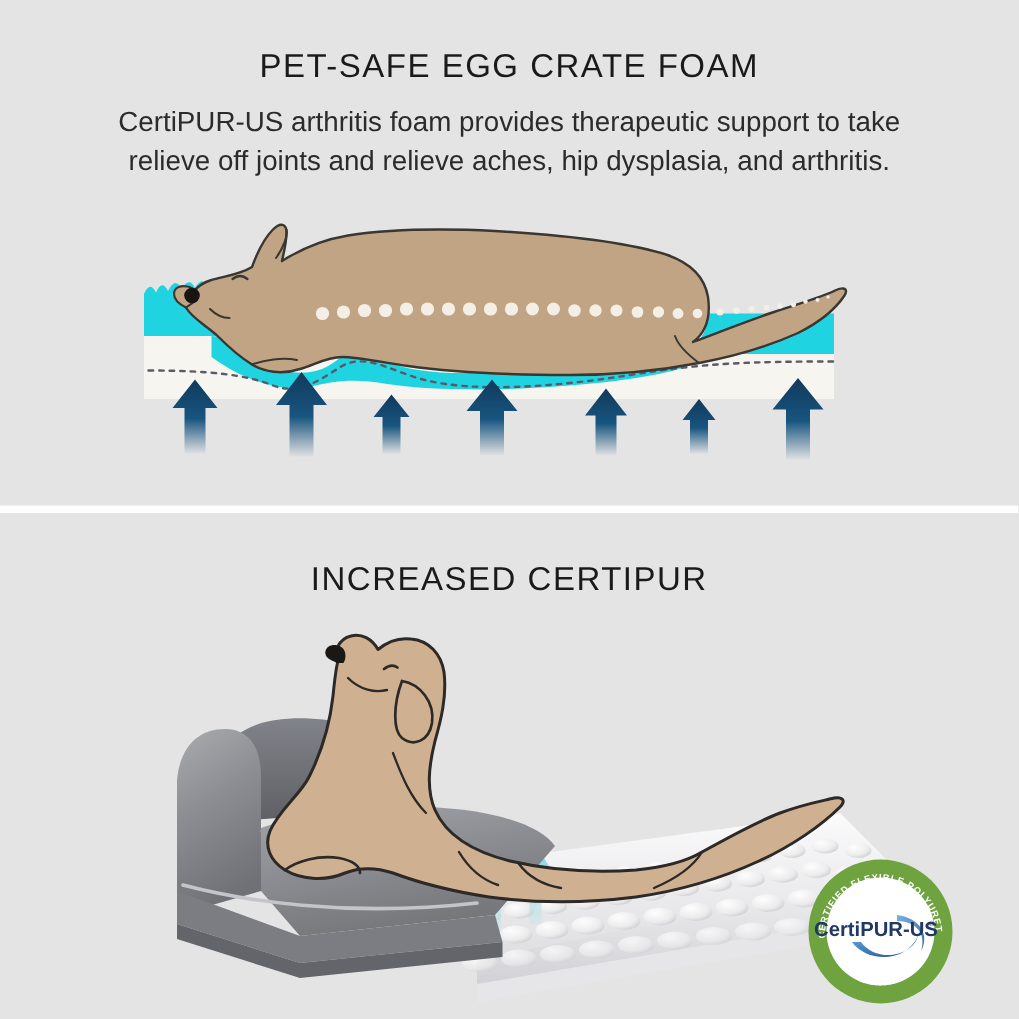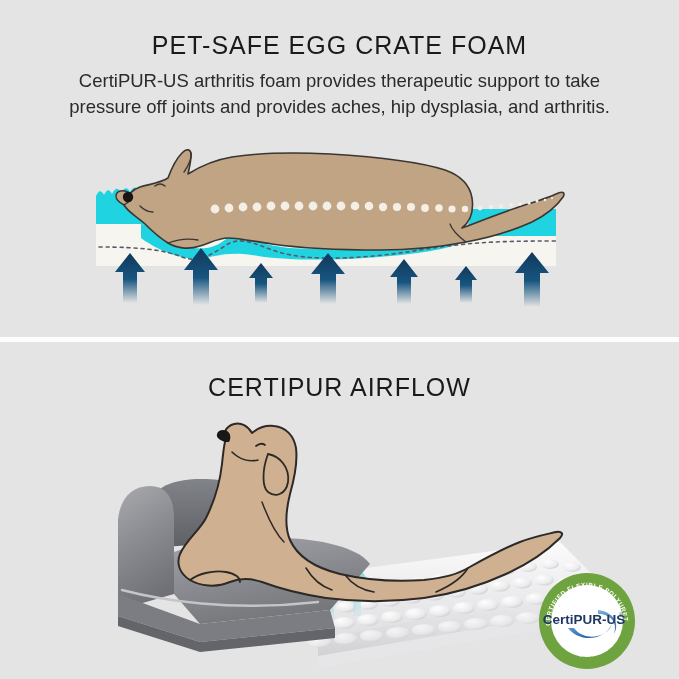--- a/index.html
+++ b/index.html
@@ -11,21 +11,21 @@
     position:relative;
   }
   .panel{position:absolute;left:0;width:679px;overflow:hidden;}
   #panel-top{top:0;height:337px;background:#e4e4e4;}
   #divider{position:absolute;left:0;top:337px;width:679px;height:5px;background:#fdfdfd;}
   #panel-bottom{top:342px;height:337px;background:#e4e4e4;}
 
   .heading{
     text-align:center;
     color:#1a1a1a;
-    font-size:25px;
+    font-size:22px;
     letter-spacing:1.0px;
     font-weight:400;
     margin:0;
   }
   #top-heading{position:absolute;top:31px;left:0;width:679px;}
   #top-sub{
     position:absolute;top:68px;left:0;width:679px;
     text-align:center;color:#2b2b2b;
     font-size:18.5px;line-height:26px;font-weight:400;
   }
@@ -169,21 +169,21 @@
         <path d="M466,266 L477,280 L472,280 L472,303 L460,303 L460,280 L455,280 Z"></path>
         <path d="M532,252 L549,273 L540,273 L540,307 L524,307 L524,273 L515,273 Z"></path>
       </g>
     </svg>
   </div>
 
   <h2 class="heading" id="top-heading">PET-SAFE EGG CRATE FOAM</h2>
 
   <div id="top-sub">
     <div>CertiPUR-US arthritis foam provides therapeutic support to take</div>
-    <div>pressure off joints and provides aches, hip dysplasia, and arthritis.</div>
+    <div>relieve off joints and relieve aches, hip dysplasia, and arthritis.</div>
   </div>
 </div>
 
 <div id="divider"></div>
 
 <div class="panel" id="panel-bottom">
 
   <div class="art">
     <svg width="679" height="337" viewBox="0 0 679 337" xmlns="http://www.w3.org/2000/svg">
       <defs>
@@ -359,21 +359,21 @@
         <path d="M306,226 C312,236 320,244 332,248" fill="none" stroke="#2c2926" stroke-width="1.6" stroke-linecap="round"></path>
         <path d="M346,234 C352,242 362,248 374,250" fill="none" stroke="#2c2926" stroke-width="1.6" stroke-linecap="round"></path>
 
         <path d="M468,226 C462,236 450,244 436,250" fill="none" stroke="#2c2926" stroke-width="1.6" stroke-linecap="round"></path>
       </g>
     </svg>
   </div>
 
   <div style="position:absolute;left:528px;top:560px;width:0;height:0;"></div>
 
-  <h2 class="heading" id="bottom-heading">CERTIPUR AIRFLOW</h2>
+  <h2 class="heading" id="bottom-heading">INCREASED CERTIPUR</h2>
 </div>
 
 <div style="position:absolute;left:538px;top:572px;width:98px;height:98px;">
   <svg width="98" height="98" viewBox="0 0 98 98" xmlns="http://www.w3.org/2000/svg">
     <defs>
       <path id="arcTop" d="M12,52 A37,37 0 0 1 86,52" fill="none"></path>
       <path id="arcBot" d="M16,52 A33,33 0 0 0 82,52" fill="none"></path>
       <linearGradient id="swooshG" x1="0" y1="0" x2="1" y2="1">
         <stop offset="0%" stop-color="#5fa3dd"></stop>
         <stop offset="100%" stop-color="#1d4f93"></stop>

